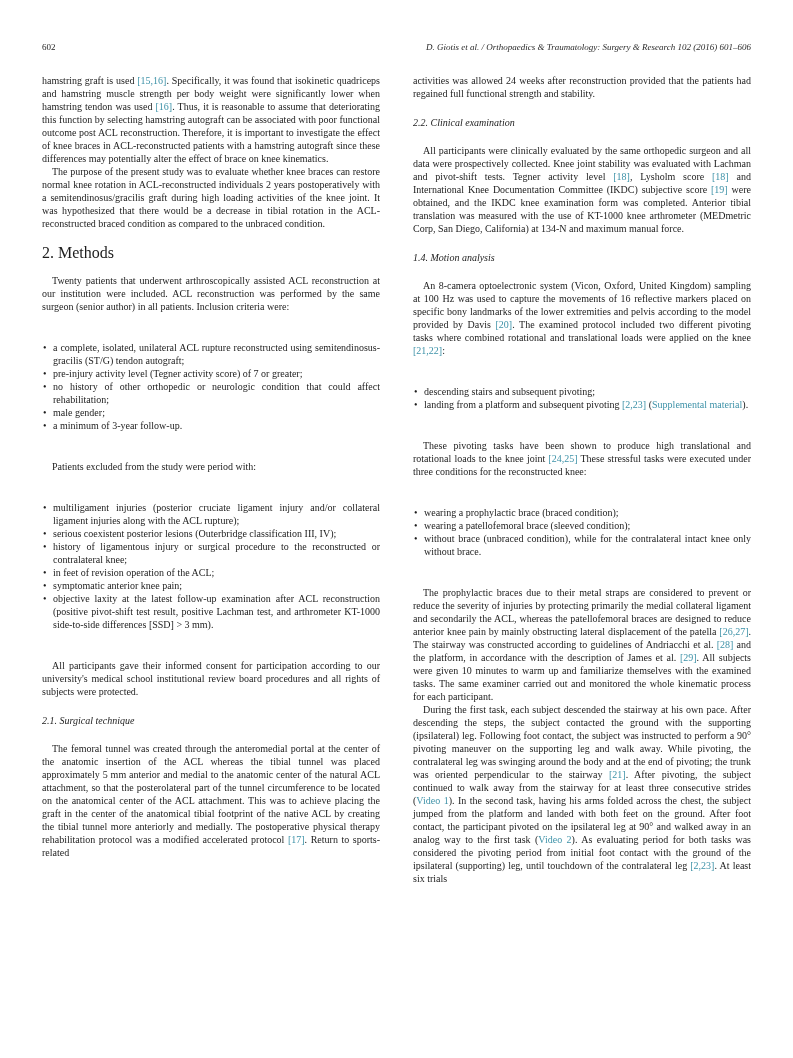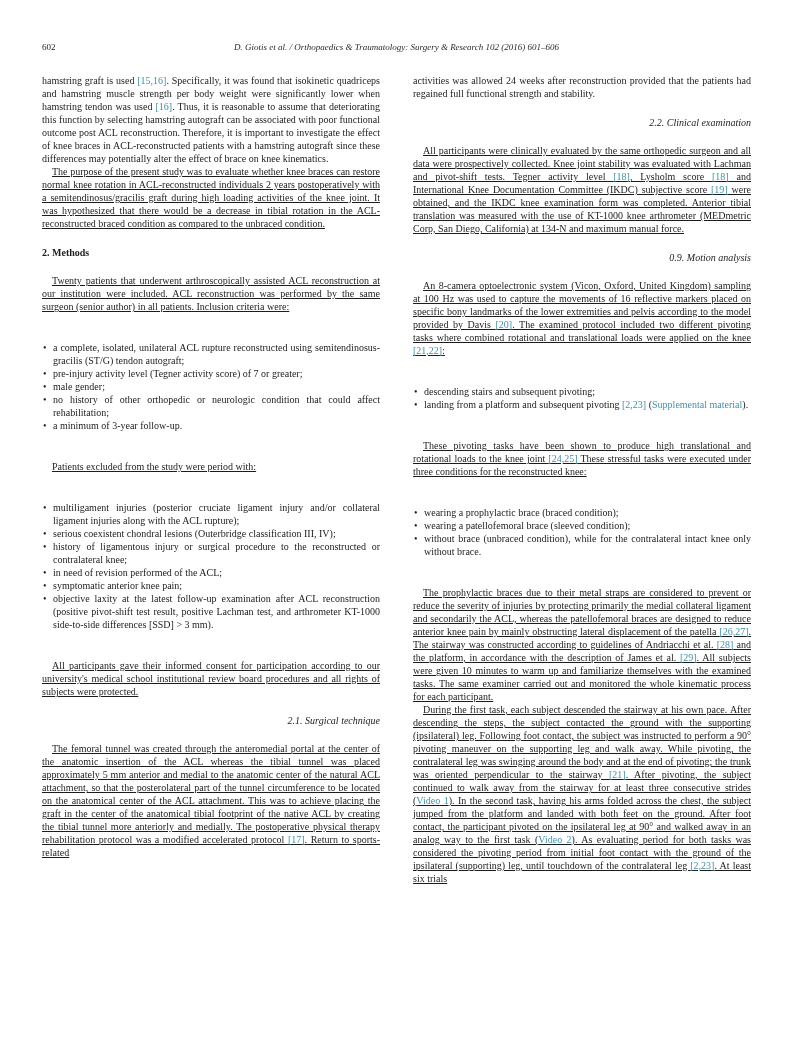--- a/index.html
+++ b/index.html
@@ -24,48 +24,48 @@
     font-size:9px;
     line-height:11px;
     height:11px;
     margin-bottom:21px;
   }
   .page-number{
     position:absolute;left:0;top:0;
     font-style:normal;
   }
   .journal-line{
-    text-align:center;
+    text-align:right;
     font-style:italic;
     color:#2a2a2a;
   }
   .columns{
     display:flex;
     gap:33px;
   }
   .col{
     flex:1 1 0;
     font-size:10px;
     line-height:13px;
     text-align:justify;
   }
   .para{margin:0;}
-  .para.indent{text-indent:10px;text-decoration:underline;}
+  .para.indent{text-indent:10px;}
   .heading{
-    font-size:10px;
-    font-weight:bold;
+    font-size:16px;
+    font-weight:normal;
     margin:16px 0 15px 0;
     text-align:left;
   }
   .subheading{
     font-size:10px;
     font-weight:normal;
     font-style:italic;
     margin:16px 0 15px 0;
-    text-align:right;
+    text-align:left;
   }
   ul.bullets{
     list-style:none;
     margin:28px 0;
     padding:0;
   }
   ul.bullets li{
     position:relative;
     padding-left:11px;
     margin:0;
@@ -87,42 +87,42 @@
   </div>
   <div class="columns">
     <div class="col">
         <p class="para"><span class="">hamstring graft is used </span><span class="link">[15,16]</span><span class="">. Specifically, it was found that isokinetic quadriceps and hamstring muscle strength per body weight were significantly lower when hamstring tendon was used </span><span class="link">[16]</span><span class="">. Thus, it is reasonable to assume that deteriorating this function by selecting hamstring autograft can be associated with poor functional outcome post ACL reconstruction. Therefore, it is important to investigate the effect of knee braces in ACL-reconstructed patients with a hamstring autograft since these differences may potentially alter the effect of brace on knee kinematics.</span></p>
         <p class="para indent"><span class="">The purpose of the present study was to evaluate whether knee braces can restore normal knee rotation in ACL-reconstructed individuals 2 years postoperatively with a semitendinosus/gracilis graft during high loading activities of the knee joint. It was hypothesized that there would be a decrease in tibial rotation in the ACL-reconstructed braced condition as compared to the unbraced condition.</span></p>
         <div class="heading">2. Methods</div>
         <p class="para indent"><span class="">Twenty patients that underwent arthroscopically assisted ACL reconstruction at our institution were included. ACL reconstruction was performed by the same surgeon (senior author) in all patients. Inclusion criteria were:</span></p>
         <ul class="bullets">
           <li><span class="">a complete, isolated, unilateral ACL rupture reconstructed using semitendinosus-gracilis (ST/G) tendon autograft;</span></li>
           <li><span class="">pre-injury activity level (Tegner activity score) of 7 or greater;</span></li>
+          <li><span class="">no history of other orthopedic or neurologic condition that could affect rehabilitation;</span></li>
           <li><span class="">male gender;</span></li>
-          <li><span class="">no history of other orthopedic or neurologic condition that could affect rehabilitation;</span></li>
           <li><span class="">a minimum of 3-year follow-up.</span></li>
         </ul>
         <p class="para indent"><span class="">Patients excluded from the study were period with:</span></p>
         <ul class="bullets">
           <li><span class="">multiligament injuries (posterior cruciate ligament injury and/or collateral ligament injuries along with the ACL rupture);</span></li>
-          <li><span class="">serious coexistent chondral lesions (Outerbridge classification III, IV);</span></li>
+          <li><span class="">serious coexistent posterior lesions (Outerbridge classification III, IV);</span></li>
           <li><span class="">history of ligamentous injury or surgical procedure to the reconstructed or contralateral knee;</span></li>
-          <li><span class="">in need of revision performed of the ACL;</span></li>
+          <li><span class="">in feet of revision operation of the ACL;</span></li>
           <li><span class="">symptomatic anterior knee pain;</span></li>
           <li><span class="">objective laxity at the latest follow-up examination after ACL reconstruction (positive pivot-shift test result, positive Lachman test, and arthrometer KT-1000 side-to-side differences [SSD] &gt; 3 mm).</span></li>
         </ul>
         <p class="para indent"><span class="">All participants gave their informed consent for participation according to our university's medical school institutional review board procedures and all rights of subjects were protected.</span></p>
         <div class="subheading">2.1. Surgical technique</div>
         <p class="para indent"><span class="">The femoral tunnel was created through the anteromedial portal at the center of the anatomic insertion of the ACL whereas the tibial tunnel was placed approximately 5 mm anterior and medial to the anatomic center of the natural ACL attachment, so that the posterolateral part of the tunnel circumference to be located on the anatomical center of the ACL attachment. This was to achieve placing the graft in the center of the anatomical tibial footprint of the native ACL by creating the tibial tunnel more anteriorly and medially. The postoperative physical therapy rehabilitation protocol was a modified accelerated protocol </span><span class="link">[17]</span><span class="">. Return to sports-related</span></p>
       </div>
     <div class="col">
         <p class="para"><span class="">activities was allowed 24 weeks after reconstruction provided that the patients had regained full functional strength and stability.</span></p>
         <div class="subheading">2.2. Clinical examination</div>
         <p class="para indent"><span class="">All participants were clinically evaluated by the same orthopedic surgeon and all data were prospectively collected. Knee joint stability was evaluated with Lachman and pivot-shift tests. Tegner activity level </span><span class="link">[18]</span><span class="">, Lysholm score </span><span class="link">[18]</span><span class=""> and International Knee Documentation Committee (IKDC) subjective score </span><span class="link">[19]</span><span class=""> were obtained, and the IKDC knee examination form was completed. Anterior tibial translation was measured with the use of KT-1000 knee arthrometer (MEDmetric Corp, San Diego, California) at 134-N and maximum manual force.</span></p>
-        <div class="subheading">0.9. Motion analysis</div>
+        <div class="subheading">1.4. Motion analysis</div>
         <p class="para indent"><span class="">An 8-camera optoelectronic system (Vicon, Oxford, United Kingdom) sampling at 100 Hz was used to capture the movements of 16 reflective markers placed on specific bony landmarks of the lower extremities and pelvis according to the model provided by Davis </span><span class="link">[20]</span><span class="">. The examined protocol included two different pivoting tasks where combined rotational and translational loads were applied on the knee </span><span class="link">[21,22]</span><span class="">:</span></p>
         <ul class="bullets">
           <li><span class="">descending stairs and subsequent pivoting;</span></li>
           <li><span class="">landing from a platform and subsequent pivoting </span><span class="link">[2,23]</span><span class=""> (</span><span class="link">Supplemental material</span><span class="">).</span></li>
         </ul>
         <p class="para indent"><span class="">These pivoting tasks have been shown to produce high translational and rotational loads to the knee joint </span><span class="link">[24,25]</span><span class=""> These stressful tasks were executed under three conditions for the reconstructed knee:</span></p>
         <ul class="bullets">
           <li><span class="">wearing a prophylactic brace (braced condition);</span></li>
           <li><span class="">wearing a patellofemoral brace (sleeved condition);</span></li>
           <li><span class="">without brace (unbraced condition), while for the contralateral intact knee only without brace.</span></li>

